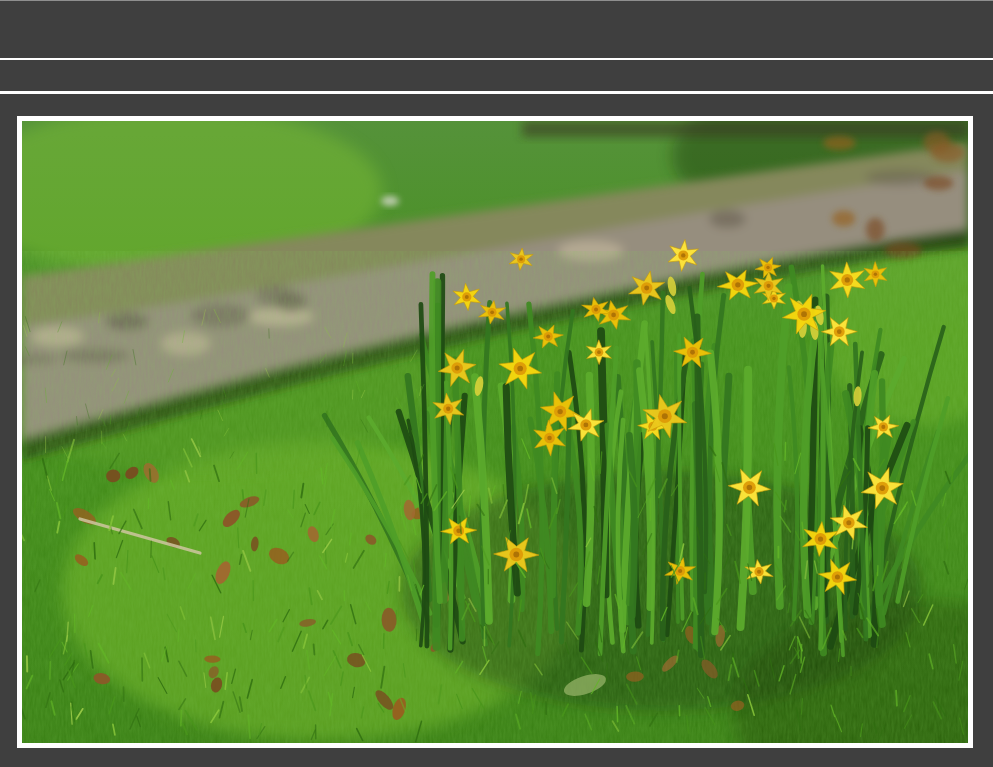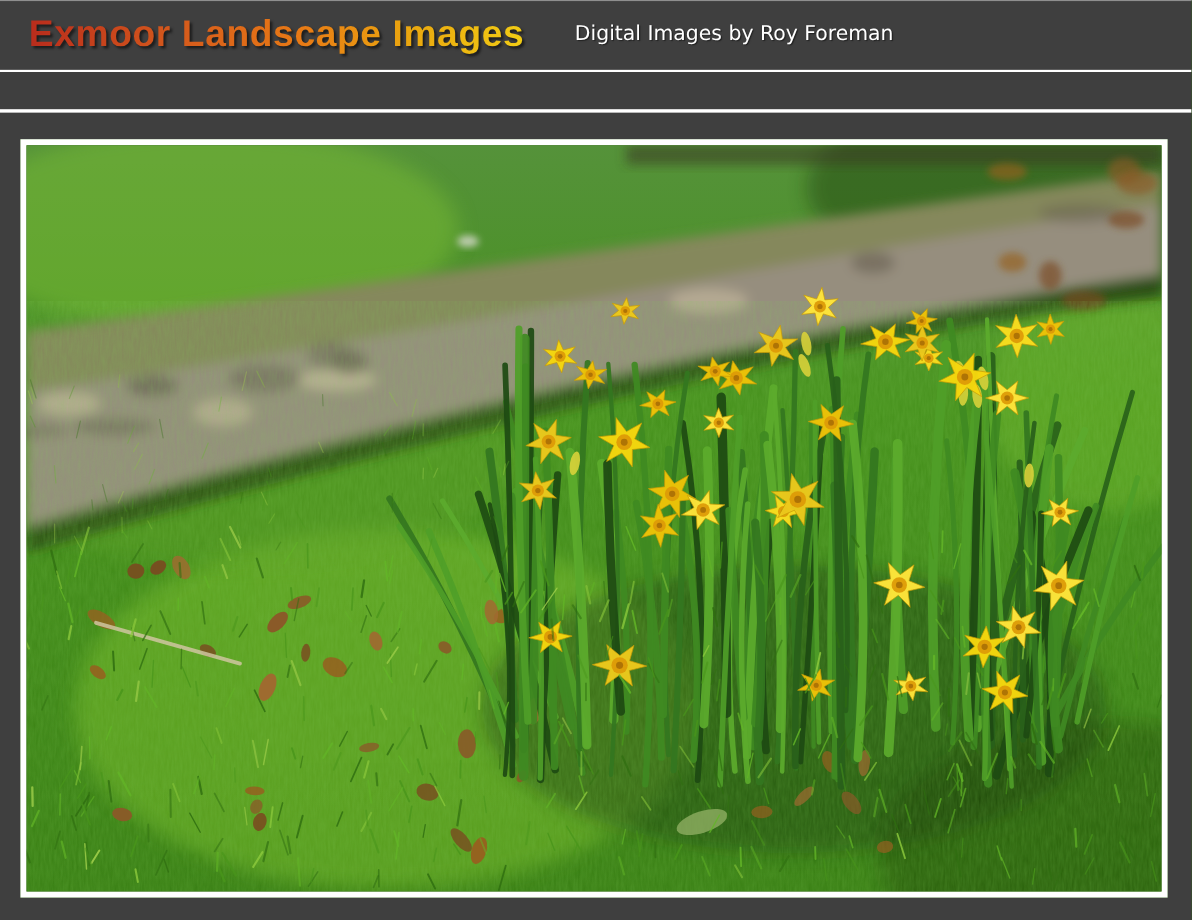--- a/index.html
+++ b/index.html
@@ -42,22 +42,20 @@
     border:5px solid #ffffff;
     background:#2e6b10;
     overflow:hidden;
   }
   .photo-frame svg{display:block;}
 </style>
 </head>
 <body>
 
 <div class="header">
-  <div class="site-title">Exmoor Landscape Images</div>
-  <div class="site-subtitle">Digital Images by Roy Foreman</div>
 </div>
 <div class="divider d1"></div>
 <div class="nav-bar"></div>
 <div class="divider d2"></div>
 
 <div class="content">
   <div class="photo-frame">
     <svg id="photo-svg" width="946" height="622" viewBox="0 0 946 622" xmlns="http://www.w3.org/2000/svg">
         <defs>
           <linearGradient id="gBase" x1="0" y1="0" x2="0" y2="1">

